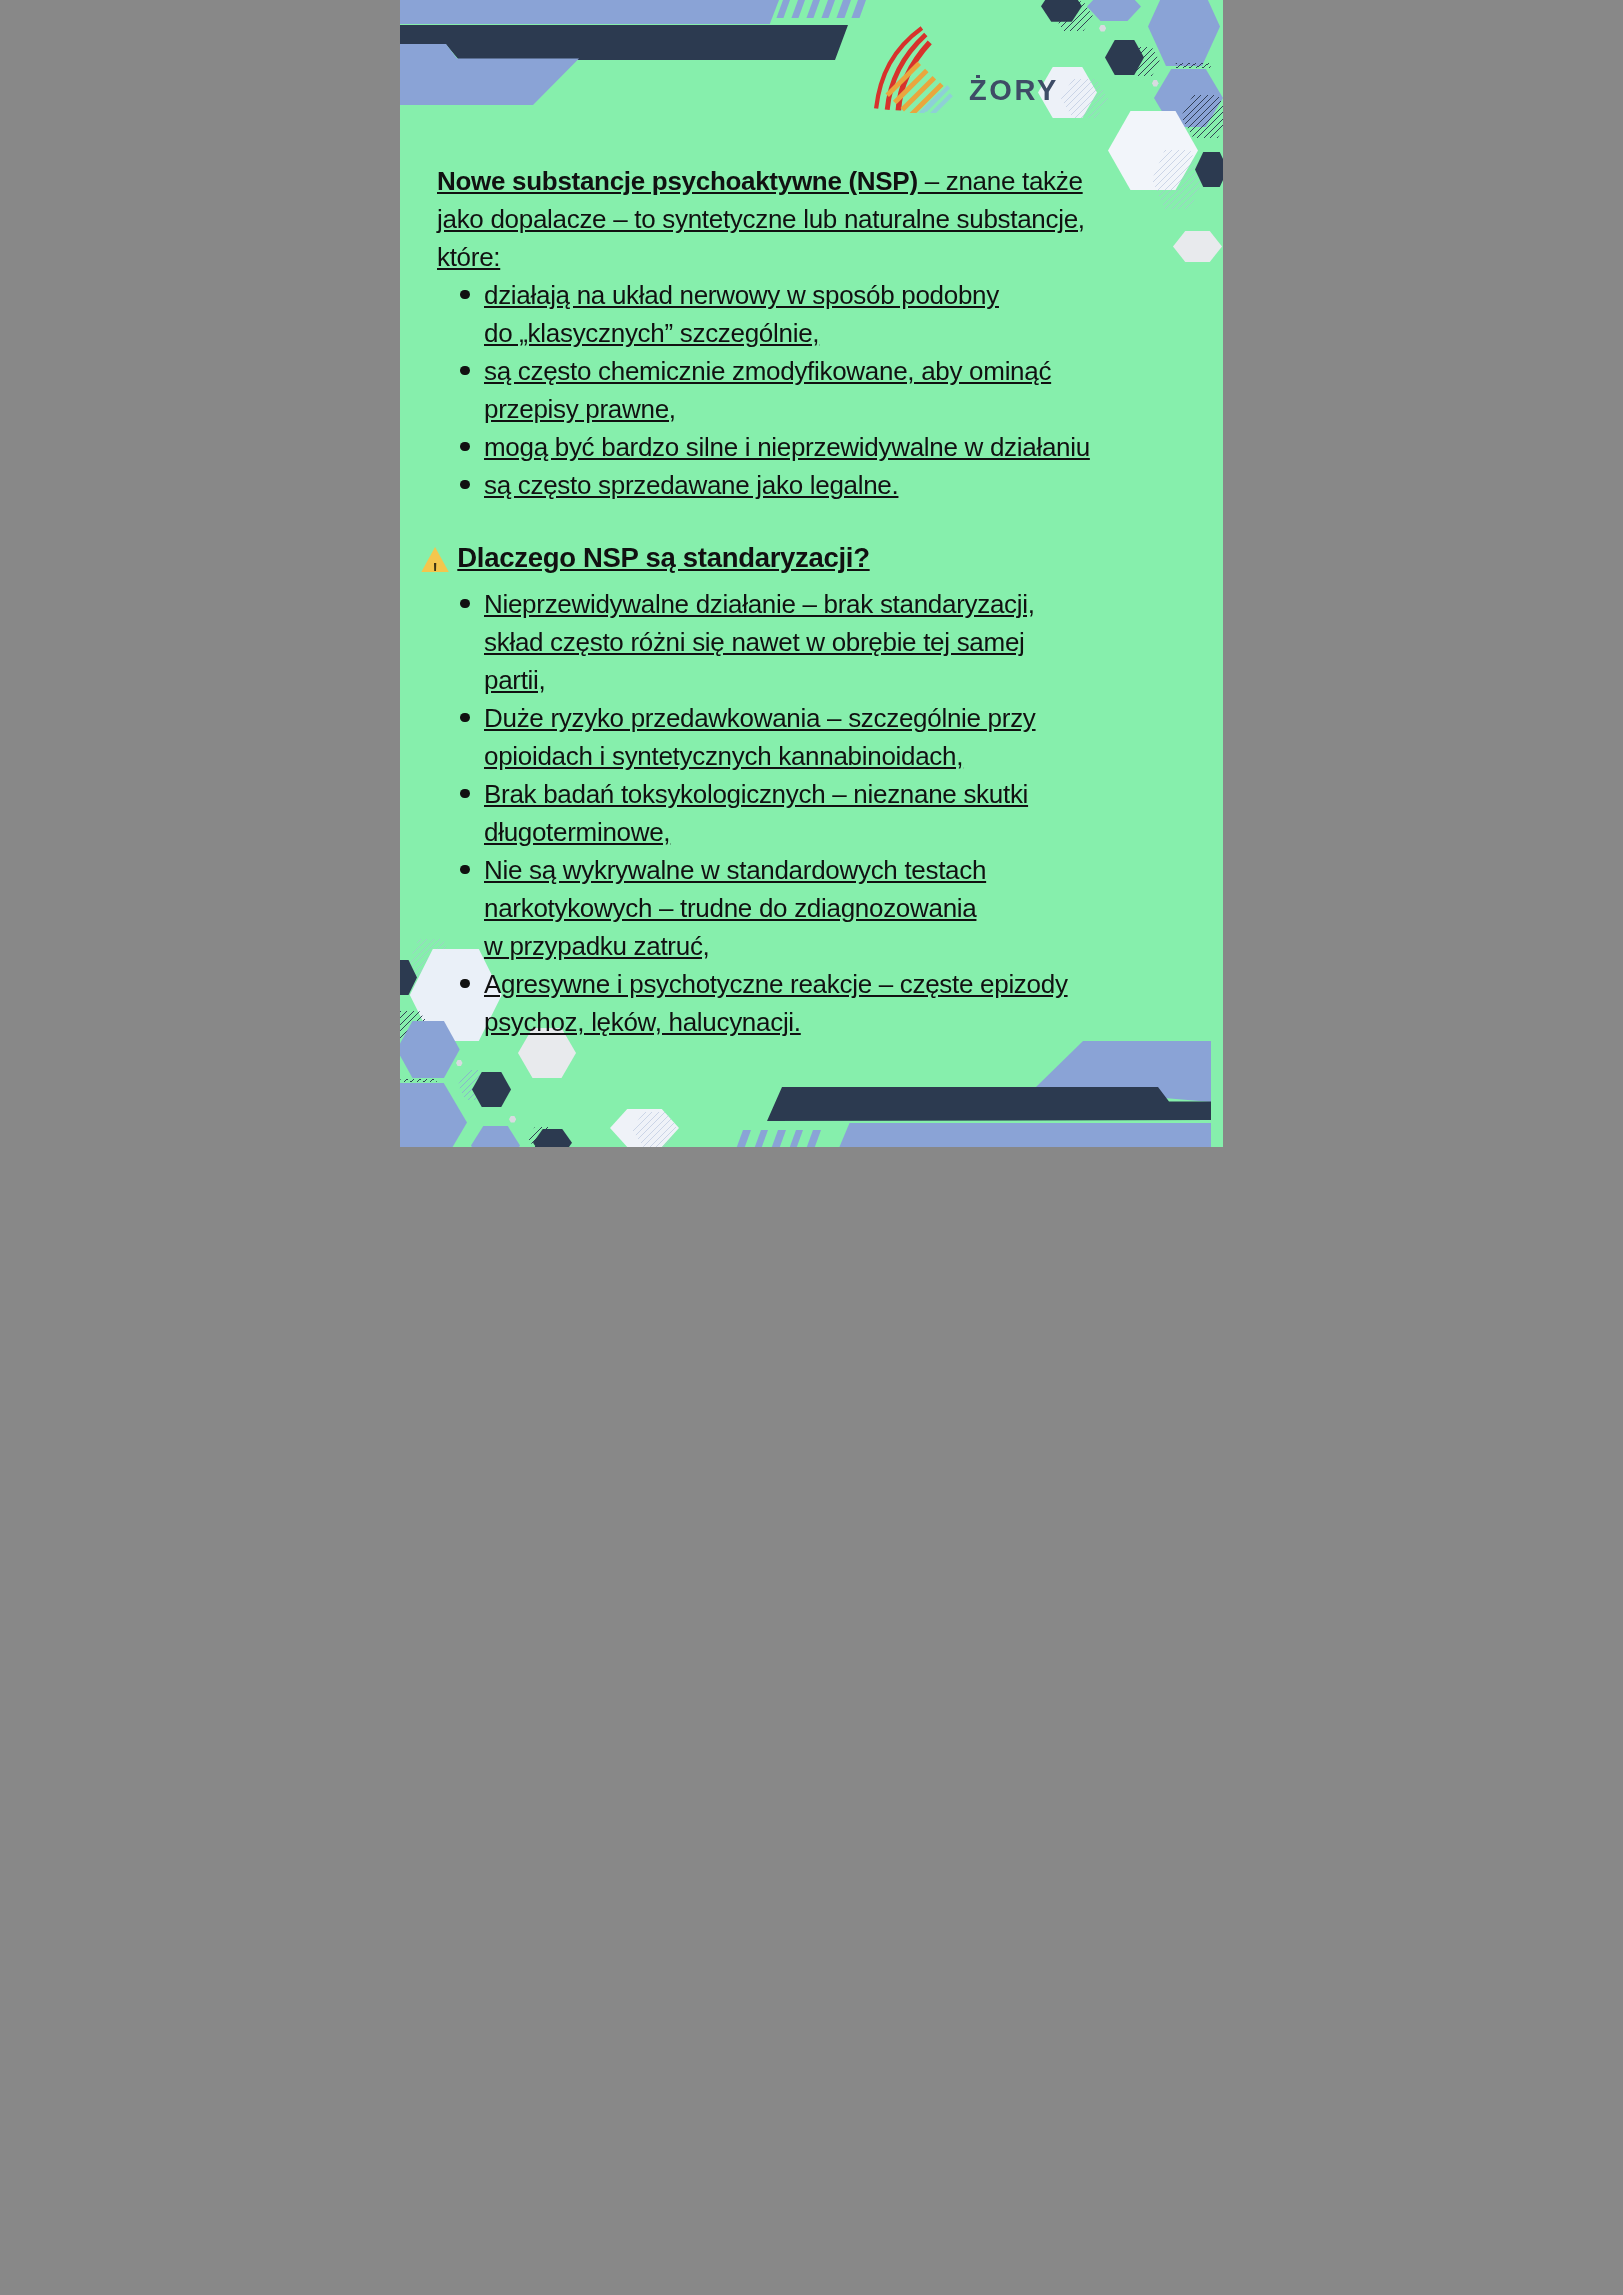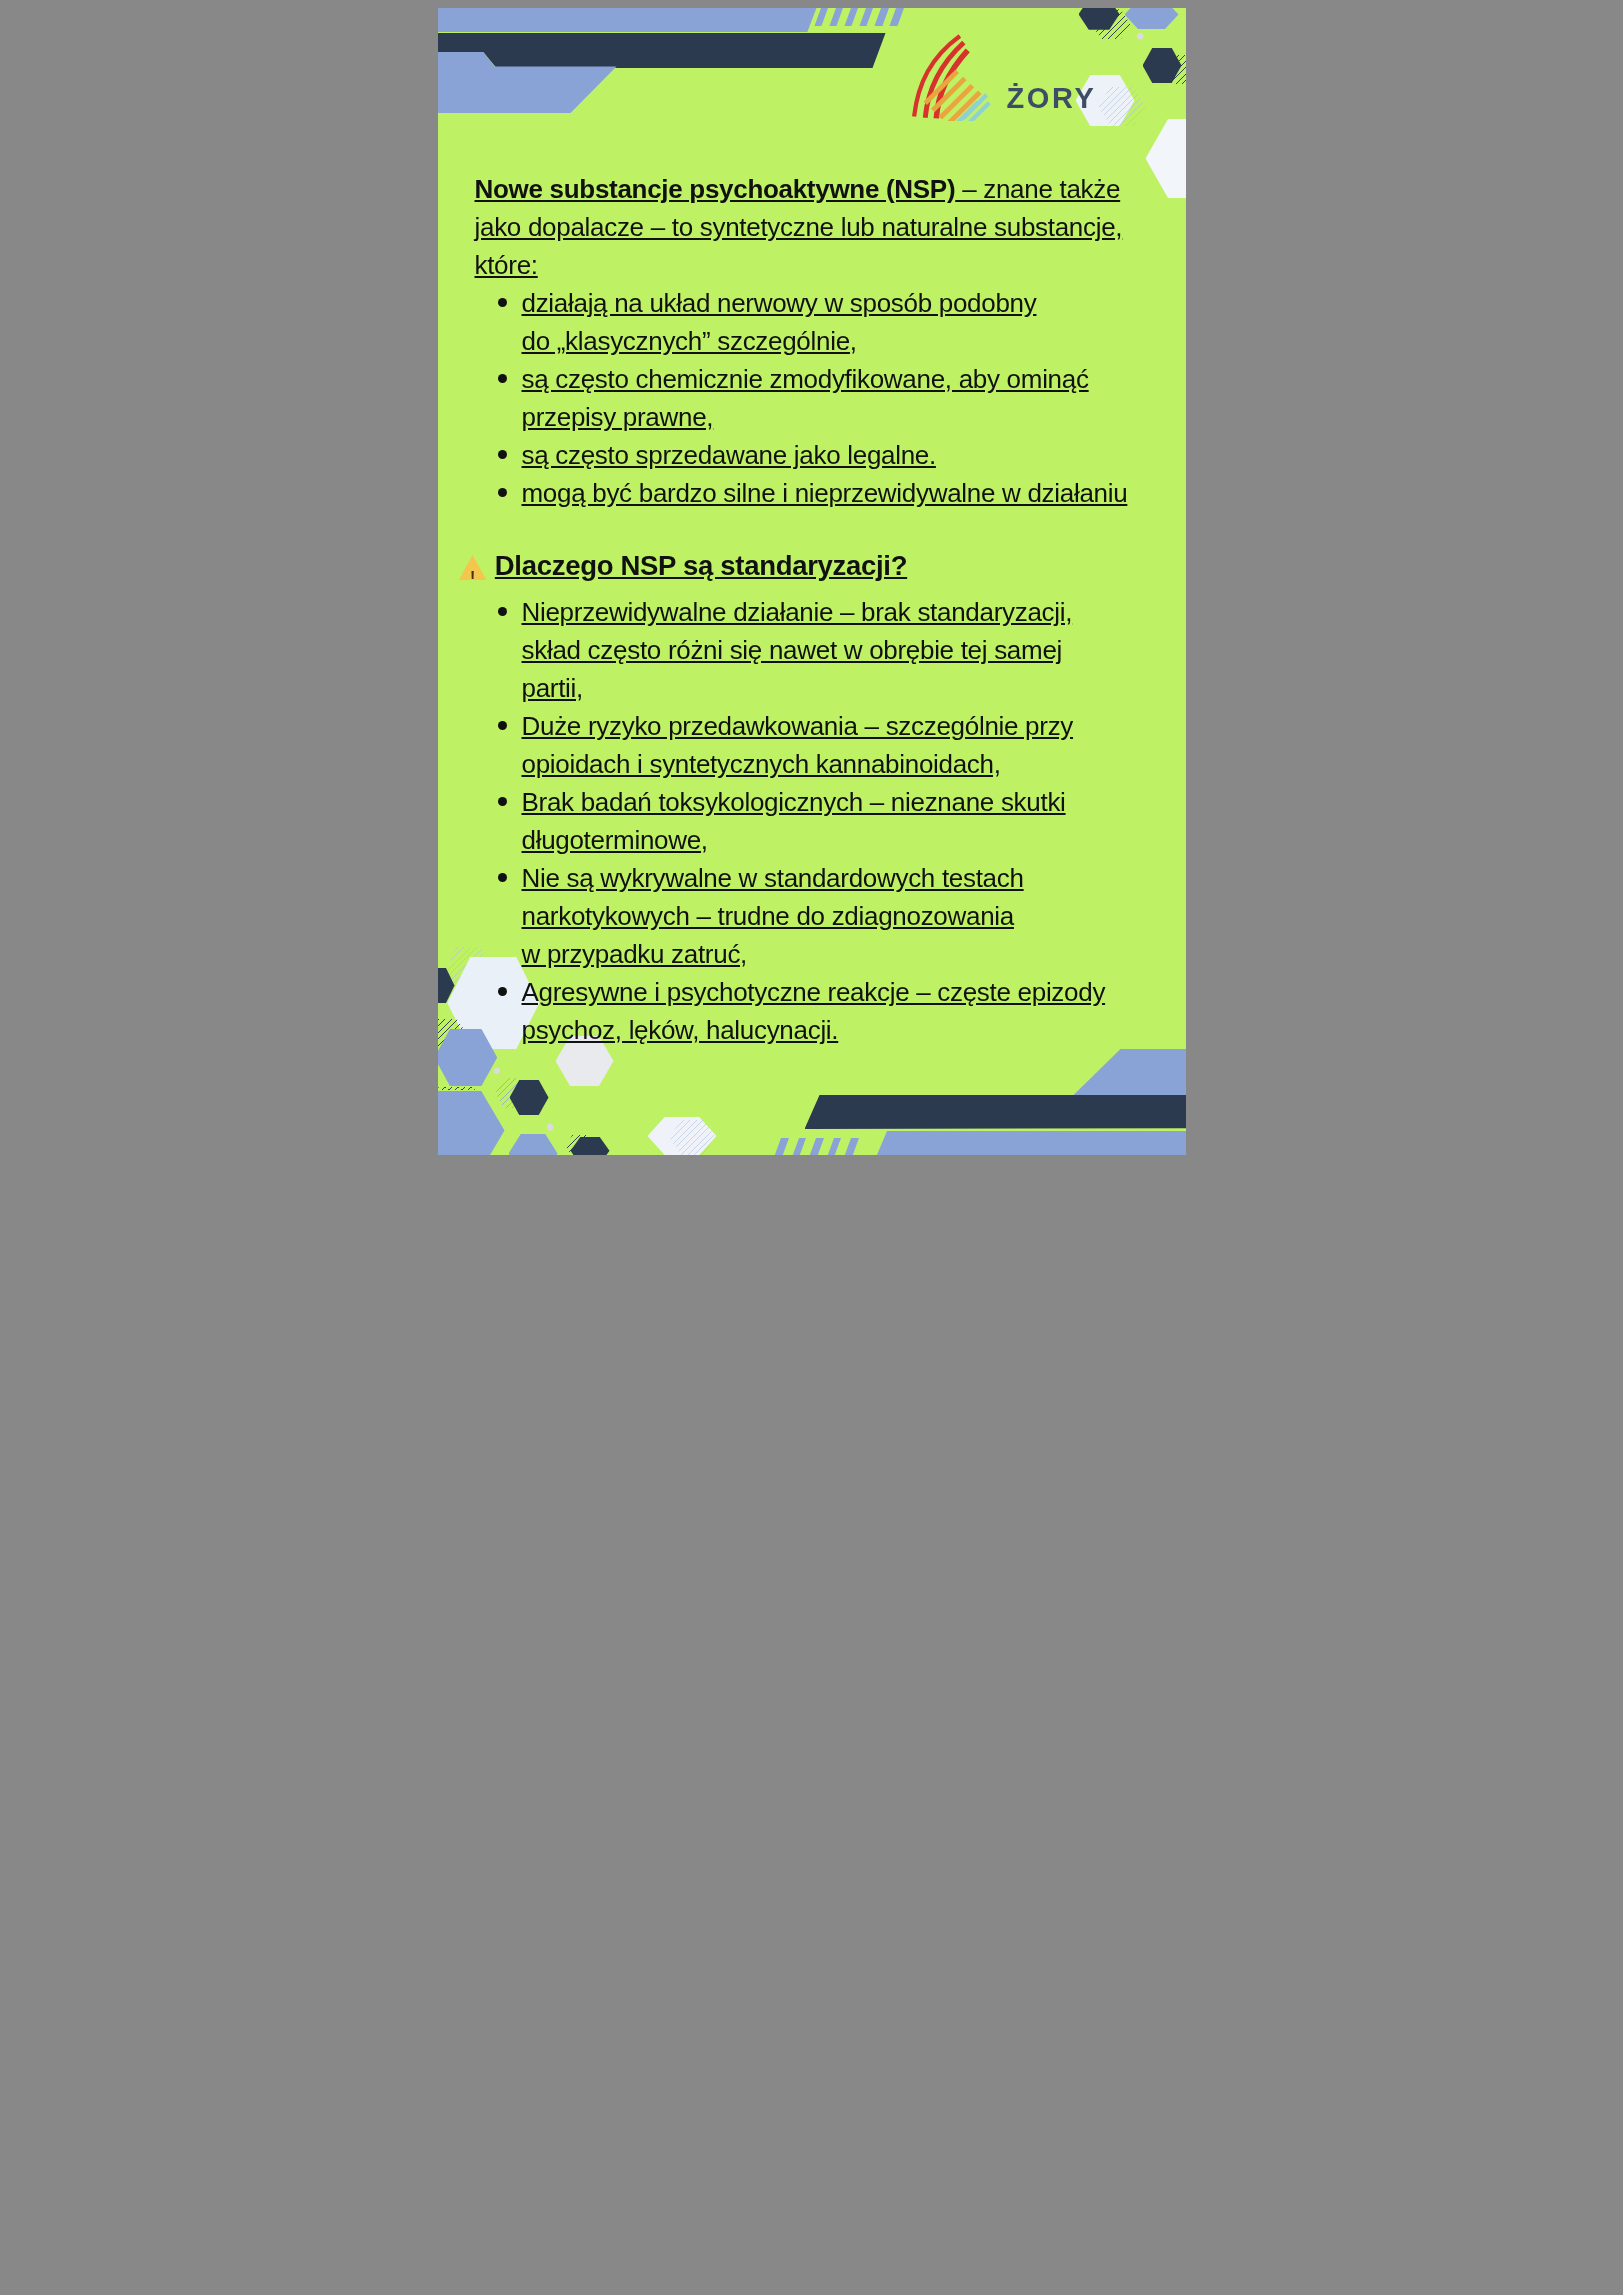--- a/index.html
+++ b/index.html
@@ -11,22 +11,22 @@
     --dot:#D8DBE0;
     --red:#D7322C;
     --orange:#E9A63E;
     --teal:#8ED0D6;
     --yellow:#F4C64D;
     --ink:#111111;
   }
   *{margin:0;padding:0;box-sizing:border-box;}
   body{background:#888;font-family:"Liberation Sans","DejaVu Sans",sans-serif;}
   .page{
-    position:relative;width:748px;height:1147px;background:#bef264;
-    margin:8px auto;overflow:hidden;
+    position:relative;width:823px;height:1147px;background:#86efac;
+    margin:0 auto;overflow:hidden;
   }
   .abs{position:absolute;}
   
   .hex{clip-path:polygon(25% 0,75% 0,100% 50%,75% 100%,25% 100%,0 50%);}
   .blue{background:var(--blue);}
   .navy{background:var(--navy);}
   .hatch-navy{background:repeating-linear-gradient(135deg,rgba(44,58,80,.95) 0 1px,transparent 1px 4.6px);}
   .hatch-pale{background:repeating-linear-gradient(135deg,rgba(173,188,216,.55) 0 1px,transparent 1px 4.6px);}
   .hatch-blue{background:repeating-linear-gradient(135deg,rgba(138,163,214,.75) 0 1px,transparent 1px 4.6px);}
 
@@ -153,22 +153,22 @@
 
     <p><b>Nowe substancje psychoaktywne (NSP)</b><span class="prewrap"> – znane także
 jako dopalacze – to syntetyczne lub naturalne substancje,
 które:</span></p>
 
     <ul>
       <li><span class="prewrap">działają na układ nerwowy w sposób podobny
 do „klasycznych” szczególnie,</span></li>
       <li><span class="prewrap">są często chemicznie zmodyfikowane, aby ominąć
 przepisy prawne,</span></li>
+      <li><span class="prewrap">mogą być bardzo silne i nieprzewidywalne w działaniu</span></li>
       <li><span class="prewrap">są często sprzedawane jako legalne.</span></li>
-      <li><span class="prewrap">mogą być bardzo silne i nieprzewidywalne w działaniu</span></li>
     </ul>
 
     <div class="heading">
       <div class="warn"><i>!</i></div>
       <span>Dlaczego NSP są standaryzacji?</span>
     </div>
 
     <ul>
       <li><span class="prewrap">Nieprzewidywalne działanie – brak standaryzacji,
 skład często różni się nawet w obrębie tej samej

